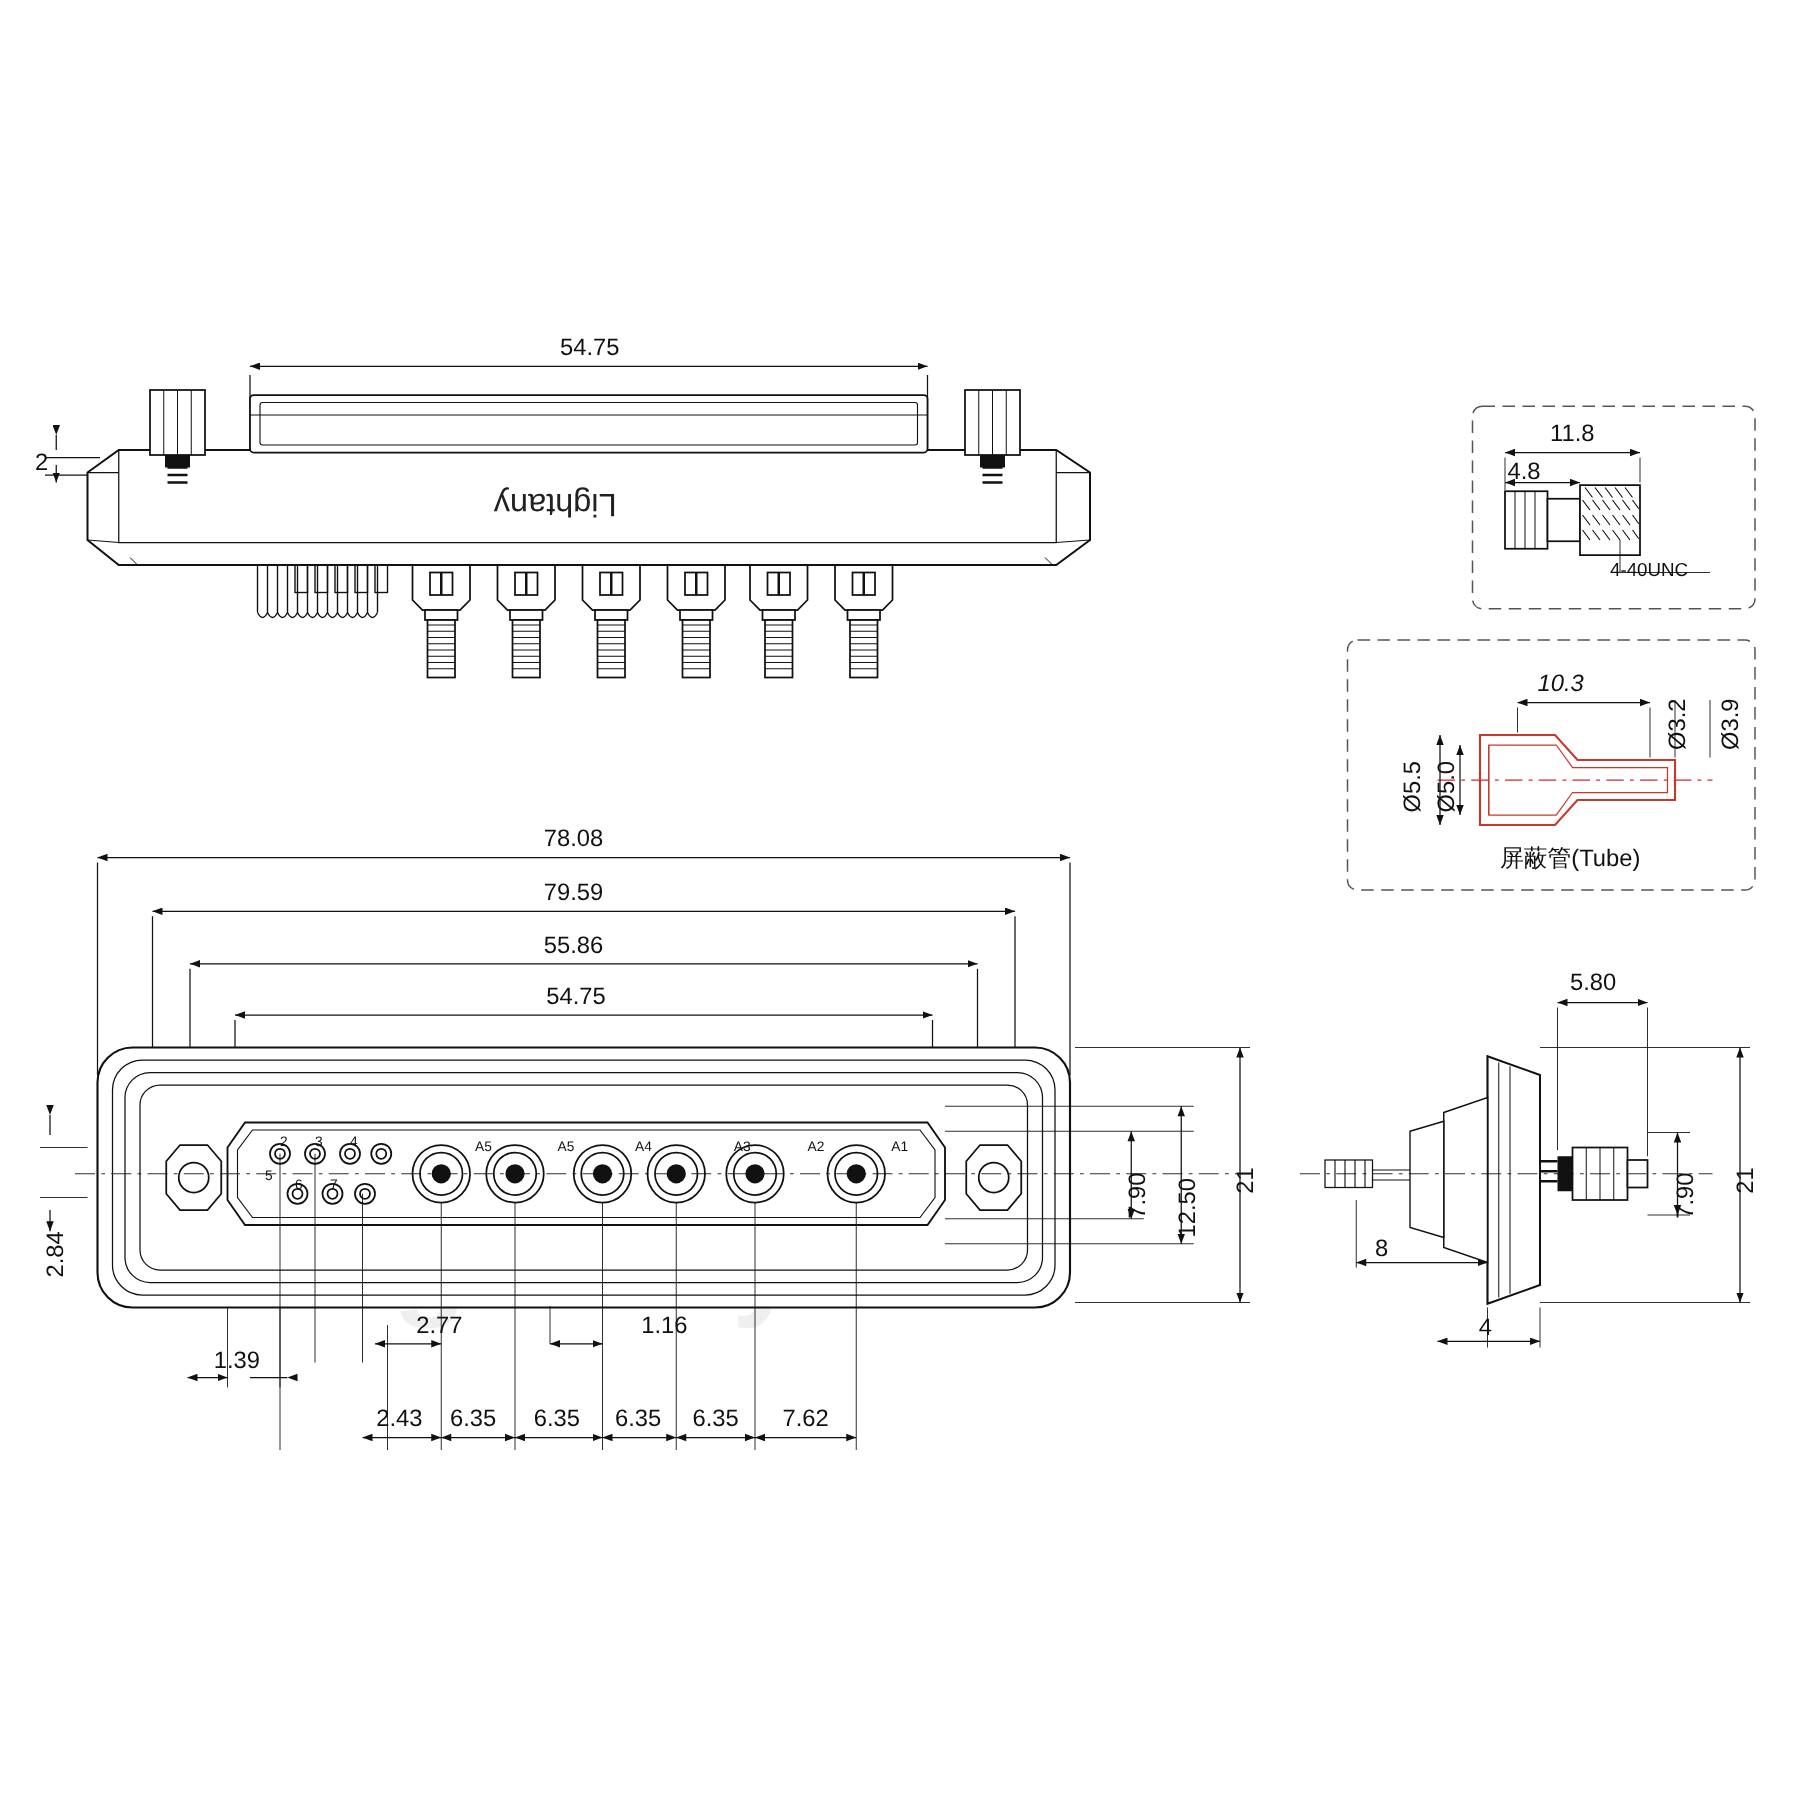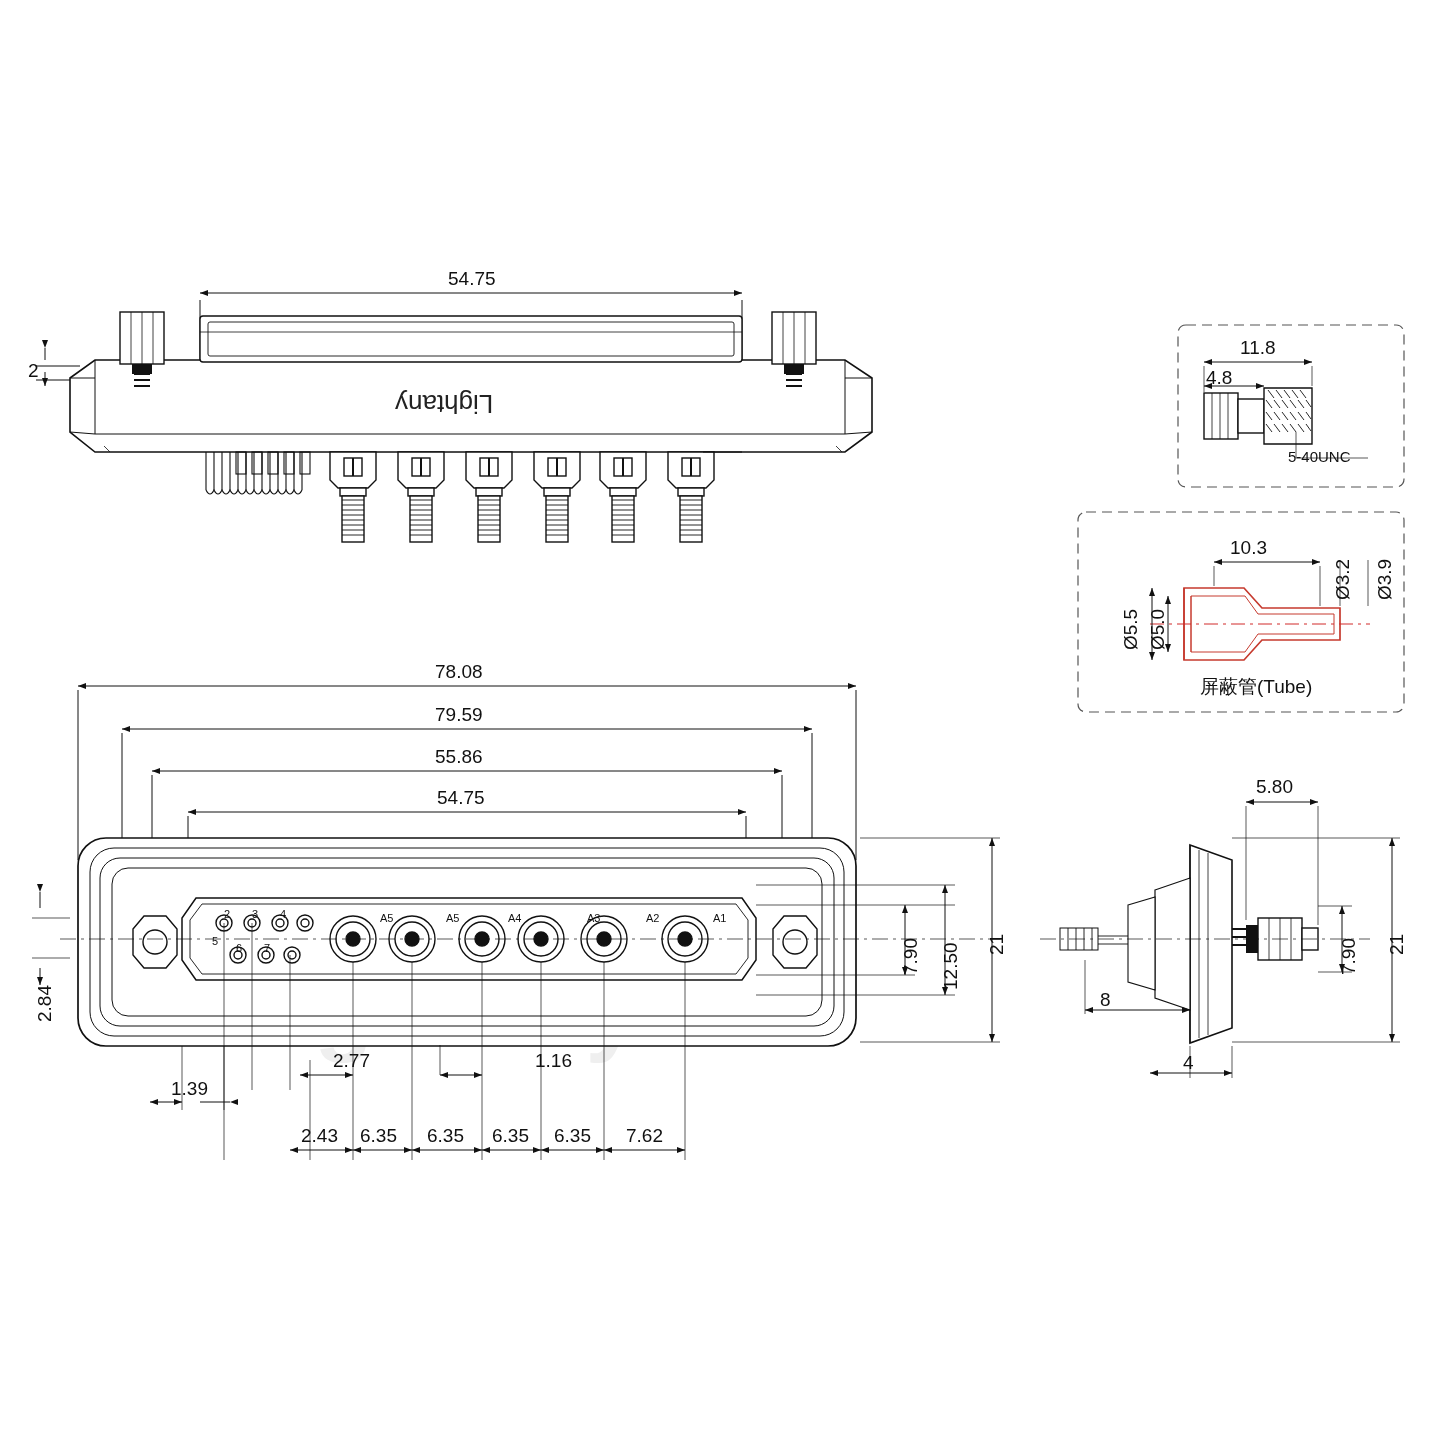--- a/index.html
+++ b/index.html
@@ -357,21 +357,21 @@
   <div class="lbl" style="left:435px;top:704px;">79.59</div>
   <div class="lbl" style="left:435px;top:746px;">55.86</div>
   <div class="lbl" style="left:437px;top:787px;">54.75</div>
 
   <div class="lbl rot90" style="left:900px;top:975px;">7.90</div>
   <div class="lbl rot90" style="left:940px;top:990px;">12.50</div>
   <div class="lbl rot90" style="left:986px;top:955px;">21</div>
   <div class="lbl rot90" style="left:34px;top:1022px;">2.84</div>
 
   <div class="lbl" style="left:333px;top:1050px;">2.77</div>
-  <div class="lbl" style="left:513px;top:1050px;margin-left:22px;">1.16</div>
+  <div class="lbl" style="left:513px;top:1050px;">1.16</div>
   <div class="lbl" style="left:143px;top:1078px;margin-left:28px;">1.39</div>
 
   <div class="lbl" style="left:301px;top:1125px;">2.43</div>
   <div class="lbl" style="left:360px;top:1125px;">6.35</div>
   <div class="lbl" style="left:427px;top:1125px;">6.35</div>
   <div class="lbl" style="left:492px;top:1125px;">6.35</div>
   <div class="lbl" style="left:554px;top:1125px;">6.35</div>
   <div class="lbl" style="left:626px;top:1125px;">7.62</div>
 
   <div class="lbl xs" style="left:380px;top:912px;">A5</div>
@@ -389,22 +389,22 @@
   <div class="lbl xs" style="left:264px;top:942px;">7</div>
 
   <div class="lbl" style="left:1256px;top:776px;">5.80</div>
   <div class="lbl rot90" style="left:1338px;top:975px;">7.90</div>
   <div class="lbl rot90" style="left:1386px;top:955px;">21</div>
   <div class="lbl" style="left:1100px;top:989px;">8</div>
   <div class="lbl" style="left:1183px;top:1052px;">4</div>
 
   <div class="lbl" style="left:1240px;top:337px;">11.8</div>
   <div class="lbl" style="left:1206px;top:367px;text-align:right;">4.8</div>
-  <div class="lbl sm" style="left:1288px;top:448px;">5-40UNC</div>
-
-  <div class="lbl" style="left:1230px;top:537px;">10.3</div>
+  <div class="lbl sm" style="left:1288px;top:448px;">4-40UNC</div>
+
+  <div class="lbl" style="left:1230px;top:537px;font-style:italic;">10.3</div>
   <div class="lbl rot90" style="left:1120px;top:650px;">Ø5.5</div>
   <div class="lbl rot90" style="left:1147px;top:650px;">Ø5.0</div>
   <div class="lbl rot90" style="left:1332px;top:600px;">Ø3.2</div>
   <div class="lbl rot90" style="left:1374px;top:600px;">Ø3.9</div>
   <div class="lbl cn" style="left:1200px;top:674px;">屏蔽管(Tube)</div>
 
 </div>
 
 </body></html>

